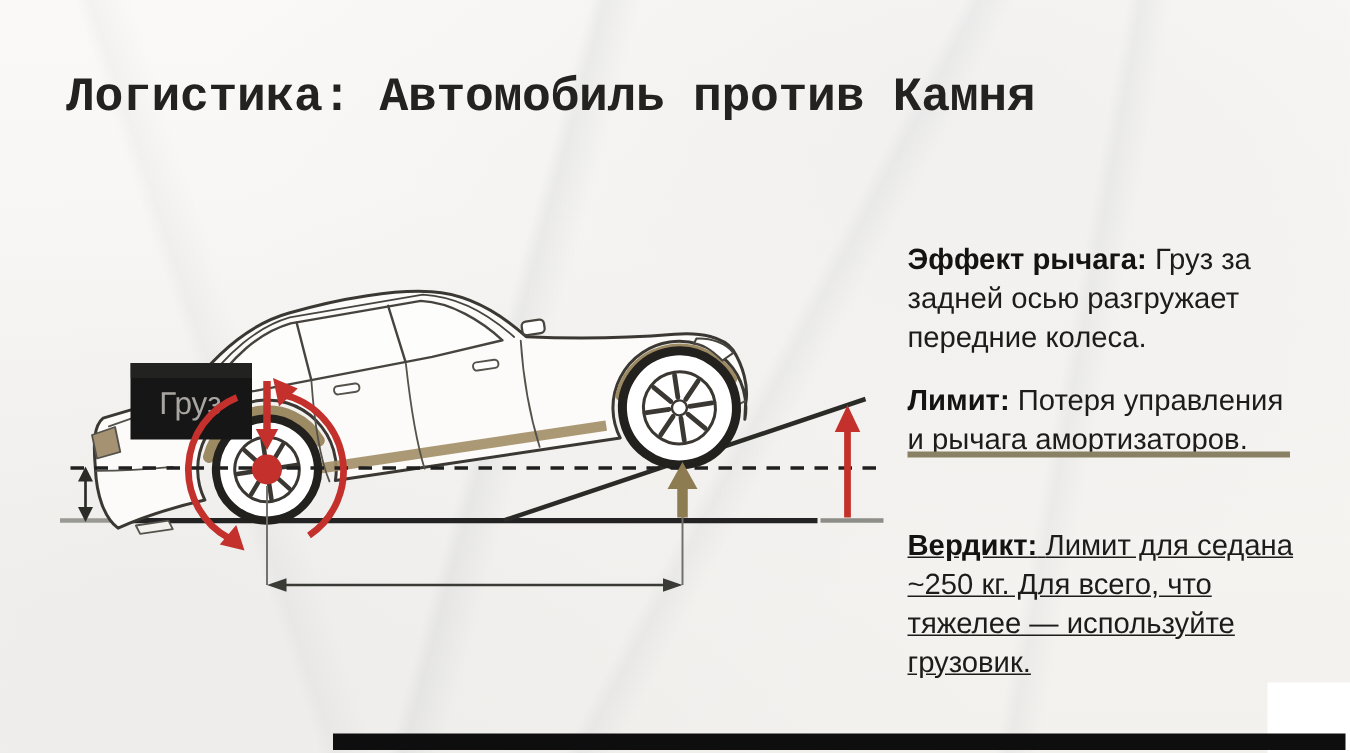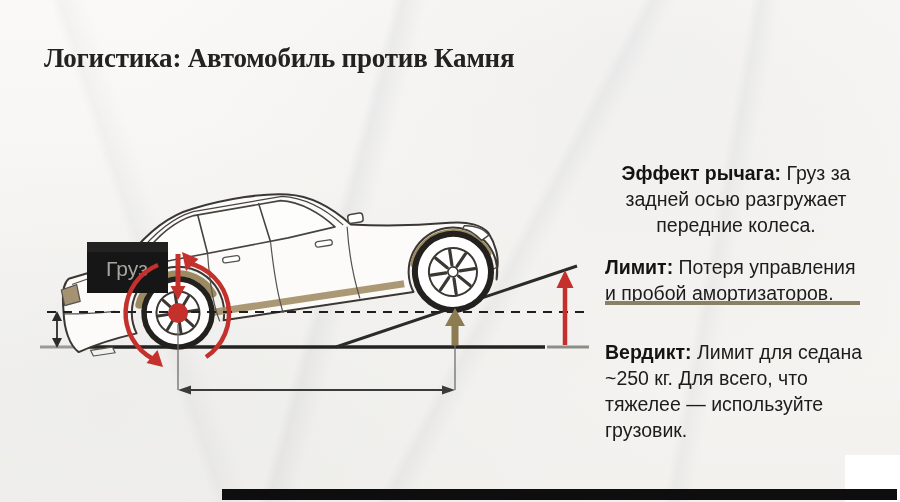--- a/index.html
+++ b/index.html
@@ -11,32 +11,32 @@
       linear-gradient(105deg, transparent 38%, rgba(158,163,170,.12) 39%, transparent 41.5%),
       linear-gradient(118deg, transparent 55%, rgba(150,155,162,.09) 56%, transparent 58%),
       linear-gradient(72deg,  transparent 20%, rgba(160,160,168,.08) 21%, transparent 23.5%),
       linear-gradient(100deg, transparent 76%, rgba(160,165,170,.10) 77%, transparent 79%),
       radial-gradient(ellipse at 72% 14%, rgba(205,205,210,.18), transparent 55%),
       radial-gradient(ellipse at 12% 80%, rgba(200,202,206,.14), transparent 50%),
       linear-gradient(#faf9f7,#f2f1ee);
   }
   .title{
     position:absolute;left:44px;top:26px;width:780px;
-    font-family:Liberation Serif, serif;
-    font-weight:700;font-size:27px;line-height:1.1;color:#242220;
+    font-family:Liberation Mono, monospace;
+    font-weight:700;font-size:32px;line-height:1.1;color:#242220;
     letter-spacing:-0.2px;white-space:nowrap;
   }
   .note{
     position:absolute;left:605px;width:262px;
     font-size:19.5px;line-height:26px;color:#1d1c1a;
   }
   .note b{font-weight:700;color:#141311;}
-  .note-lever{top:140px;text-align:center;}
+  .note-lever{top:140px;}
   .note-risk{top:234px;}
-  .note-verdict{top:319px;}
+  .note-verdict{top:331px;text-decoration:underline;}
   .divider{position:absolute;left:605px;top:301px;width:255px;height:4px;background:#8a8164;}
   .diagram{position:absolute;left:0;top:0;}
   .bottom-bar{position:absolute;left:222px;top:489px;width:675px;height:11px;background:#0e0e0e;}
   .corner-patch{position:absolute;left:845px;top:455px;width:55px;height:47px;background:#ffffff;}
 </style>
 </head>
 <body>
 
 <div class="canvas">
 
@@ -171,21 +171,21 @@
       <circle cx="178" cy="313" r="10" fill="#c4302b"></circle>
     </g>
   </svg>
 
   <p class="note note-lever">
     <b>Эффект рычага:</b>
     <span>Груз за задней осью разгружает передние колеса.</span>
   </p>
   <p class="note note-risk">
     <b>Лимит:</b>
-    <span>Потеря управления и пробой амортизаторов.</span>
+    <span>Потеря управления и рычага амортизаторов.</span>
   </p>
   <div class="divider"></div>
   <p class="note note-verdict">
     <b>Вердикт:</b>
     <span>Лимит для седана ~250 кг. Для всего, что тяжелее — используйте грузовик.</span>
   </p>
 
   <div class="corner-patch"></div>
   <div class="bottom-bar"></div>
 </div>

